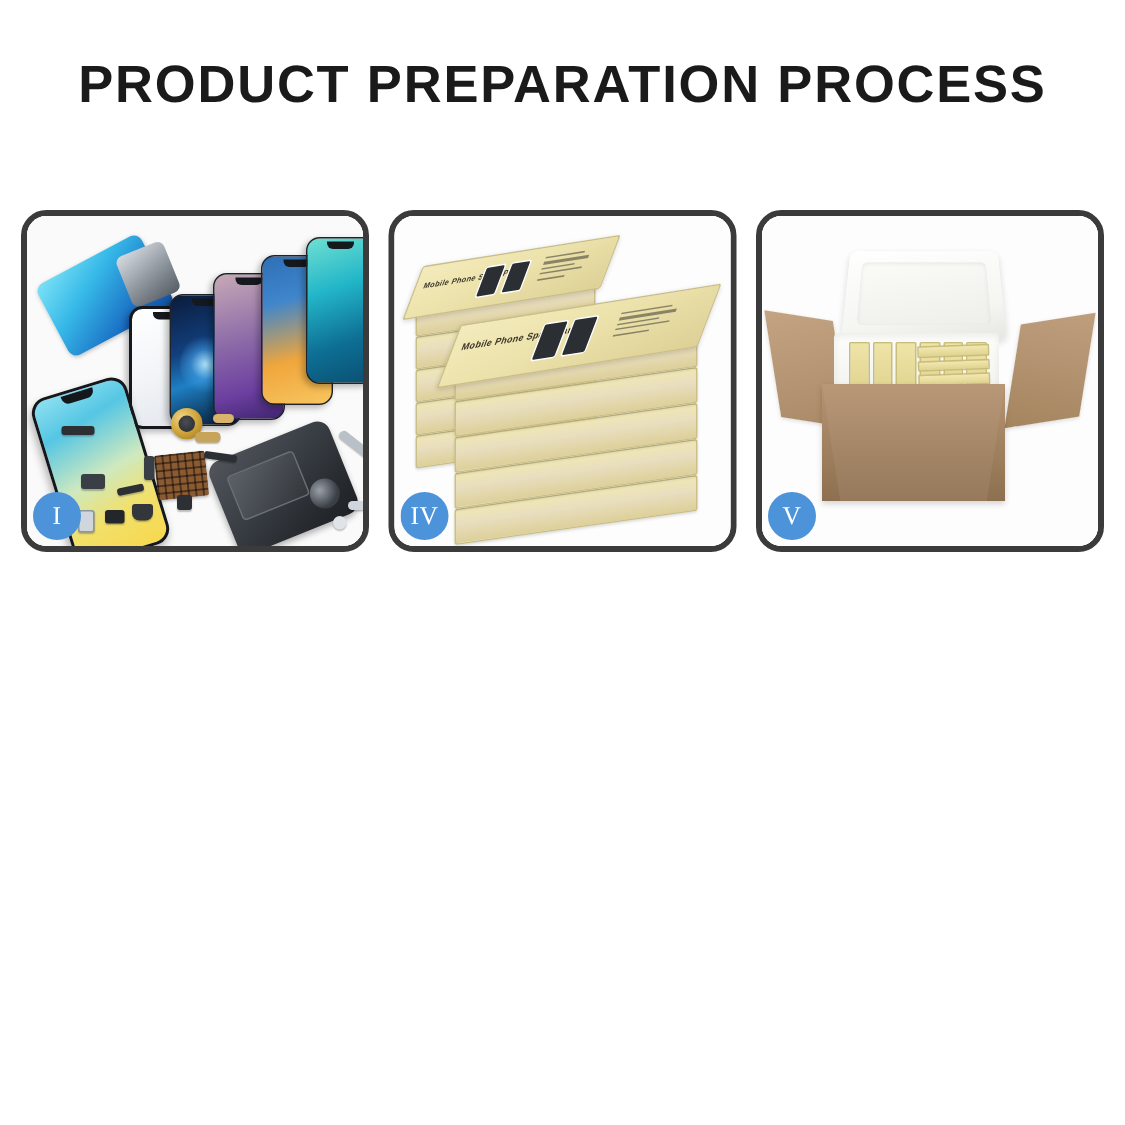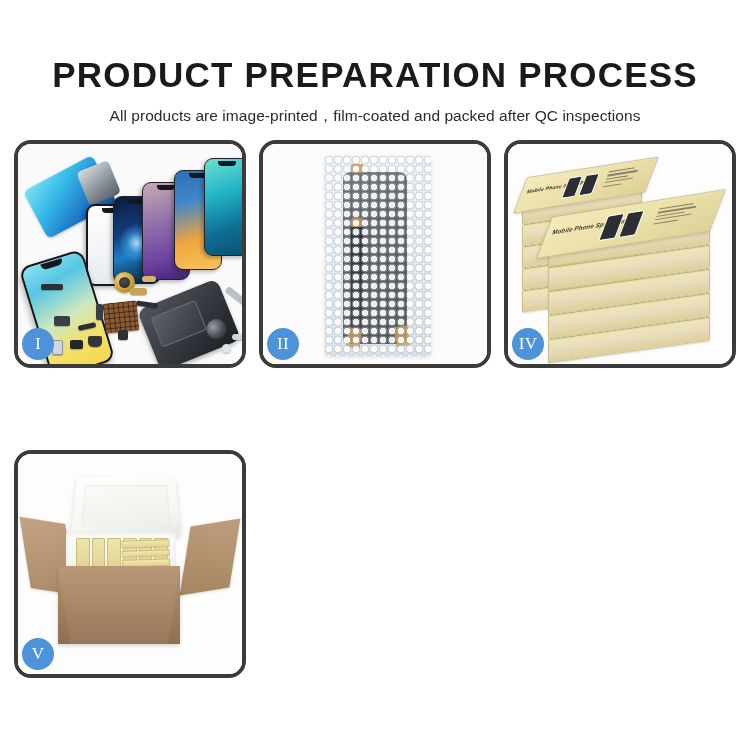--- a/index.html
+++ b/index.html
@@ -18,21 +18,21 @@
   .page {
     width: 750px;
     height: 750px;
     position: relative;
     background: #ffffff;
     box-sizing: border-box;
   }
 
   
   .header {
-    padding-top: 56px;
+    padding-top: 38px;
     text-align: center;
   }
   .title {
     font-family: "Liberation Sans", sans-serif;
     font-size: 35px;
     font-weight: 700;
     letter-spacing: 1.2px;
     color: #1a1a1a;
     line-height: 1.1;
     white-space: nowrap;
@@ -470,21 +470,20 @@
   .tp1 { left: 38px; top: 86px; width: 16px; height: 18px; transform: skewY(16deg); }
   .tp2 { left: 38px; top: 142px; width: 16px; height: 18px; transform: skewY(16deg); }
 </style>
 </head>
 <body>
 
 <div class="page">
 
   <div class="header">
     <div class="title">PRODUCT PREPARATION PROCESS</div>
-    <div class="subtitle">All products are image-printed，film-coated and packed after QC inspections</div>
   </div>
 
   <div class="grid">
 
     <div class="panel p1">
       <div class="panel-inner">
         <div class="scene">
           <div class="flexpanel"></div>
           <div class="phonefan">
             <div class="ph ph-a">
@@ -523,36 +522,20 @@
           <div class="bar b10"></div>
           <div class="bar b11"></div>
           <div class="bar b12"></div>
           <div class="bar b13"></div>
           <div class="bar b14"></div>
         </div>
       </div>
       <div class="badge">I</div>
     </div>
 
-    <div class="panel p2">
-      <div class="panel-inner">
-        <div class="scene">
-          <div class="bubblebag">
-            <div class="screen-in-bag"></div>
-            <div class="flexcable"></div>
-            <div class="tapebit t1"></div>
-            <div class="tapebit t2"></div>
-            <div class="tapebit t3"></div>
-            <div class="tapebit t4"></div>
-            <div class="bubbles"></div>
-          </div>
-        </div>
-      </div>
-      <div class="badge">II</div>
-    </div>
 
 
     <div class="panel p4">
       <div class="panel-inner">
         <div class="scene">
           <div class="stack">
             <div class="sbox l5"></div>
             <div class="sbox l4"></div>
             <div class="sbox l3"></div>
             <div class="sbox l2"></div>

